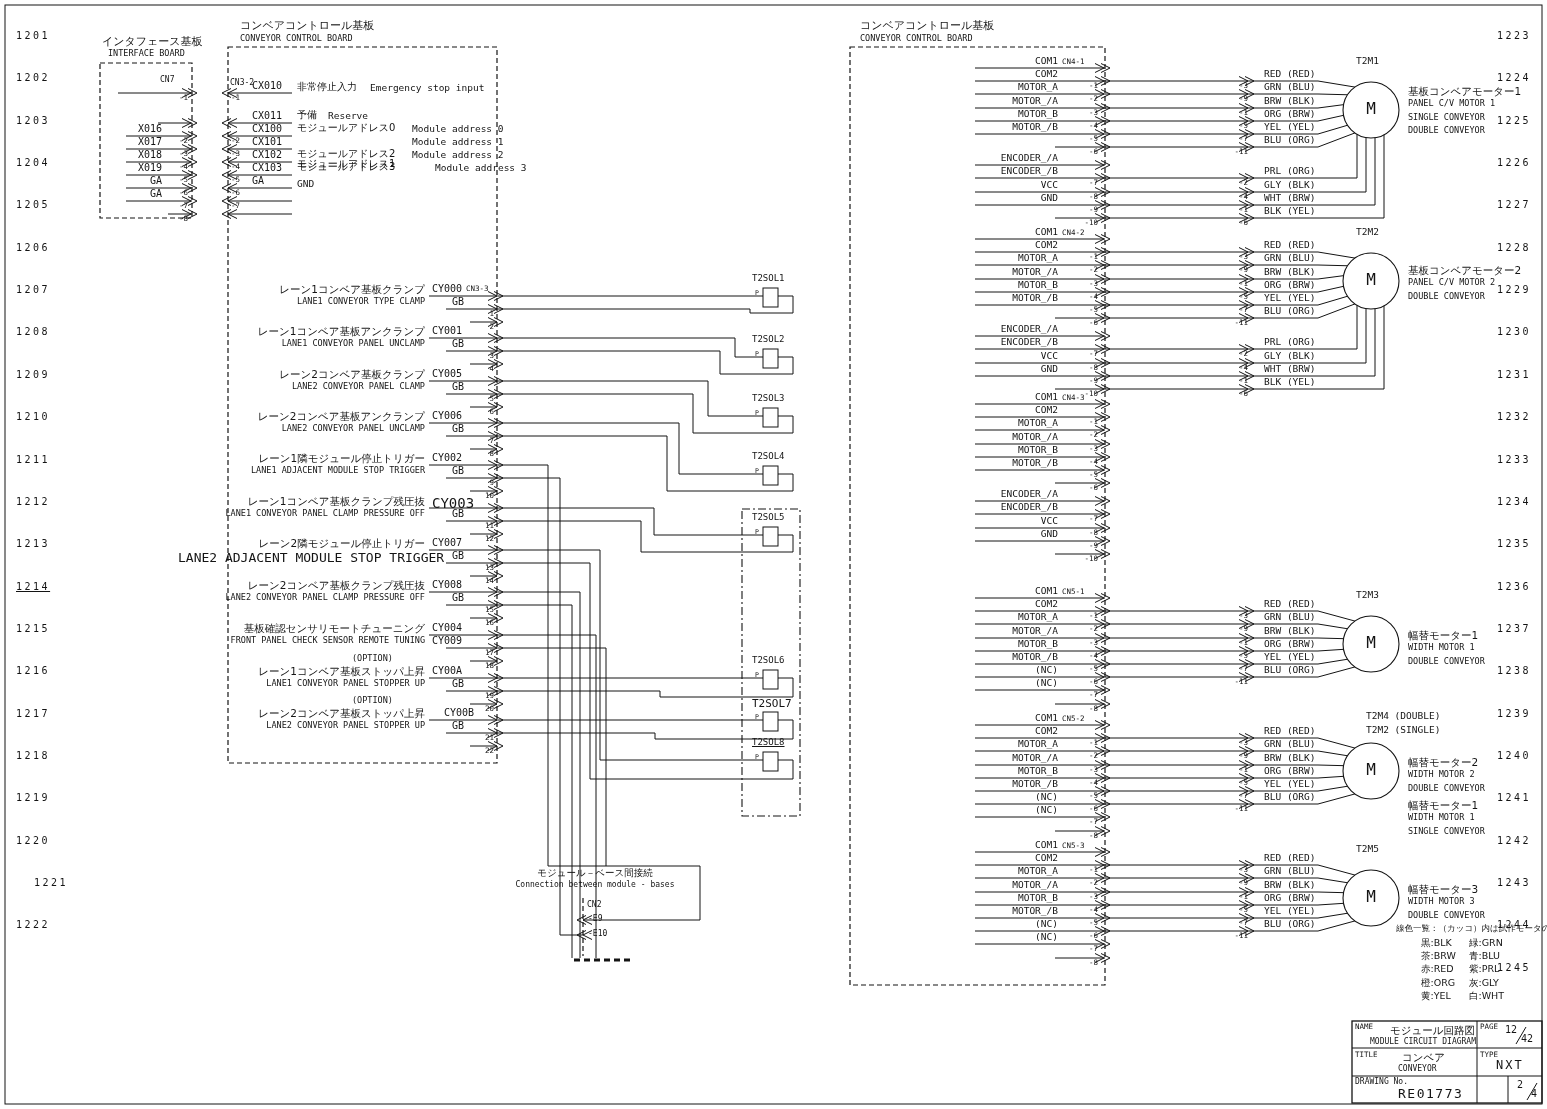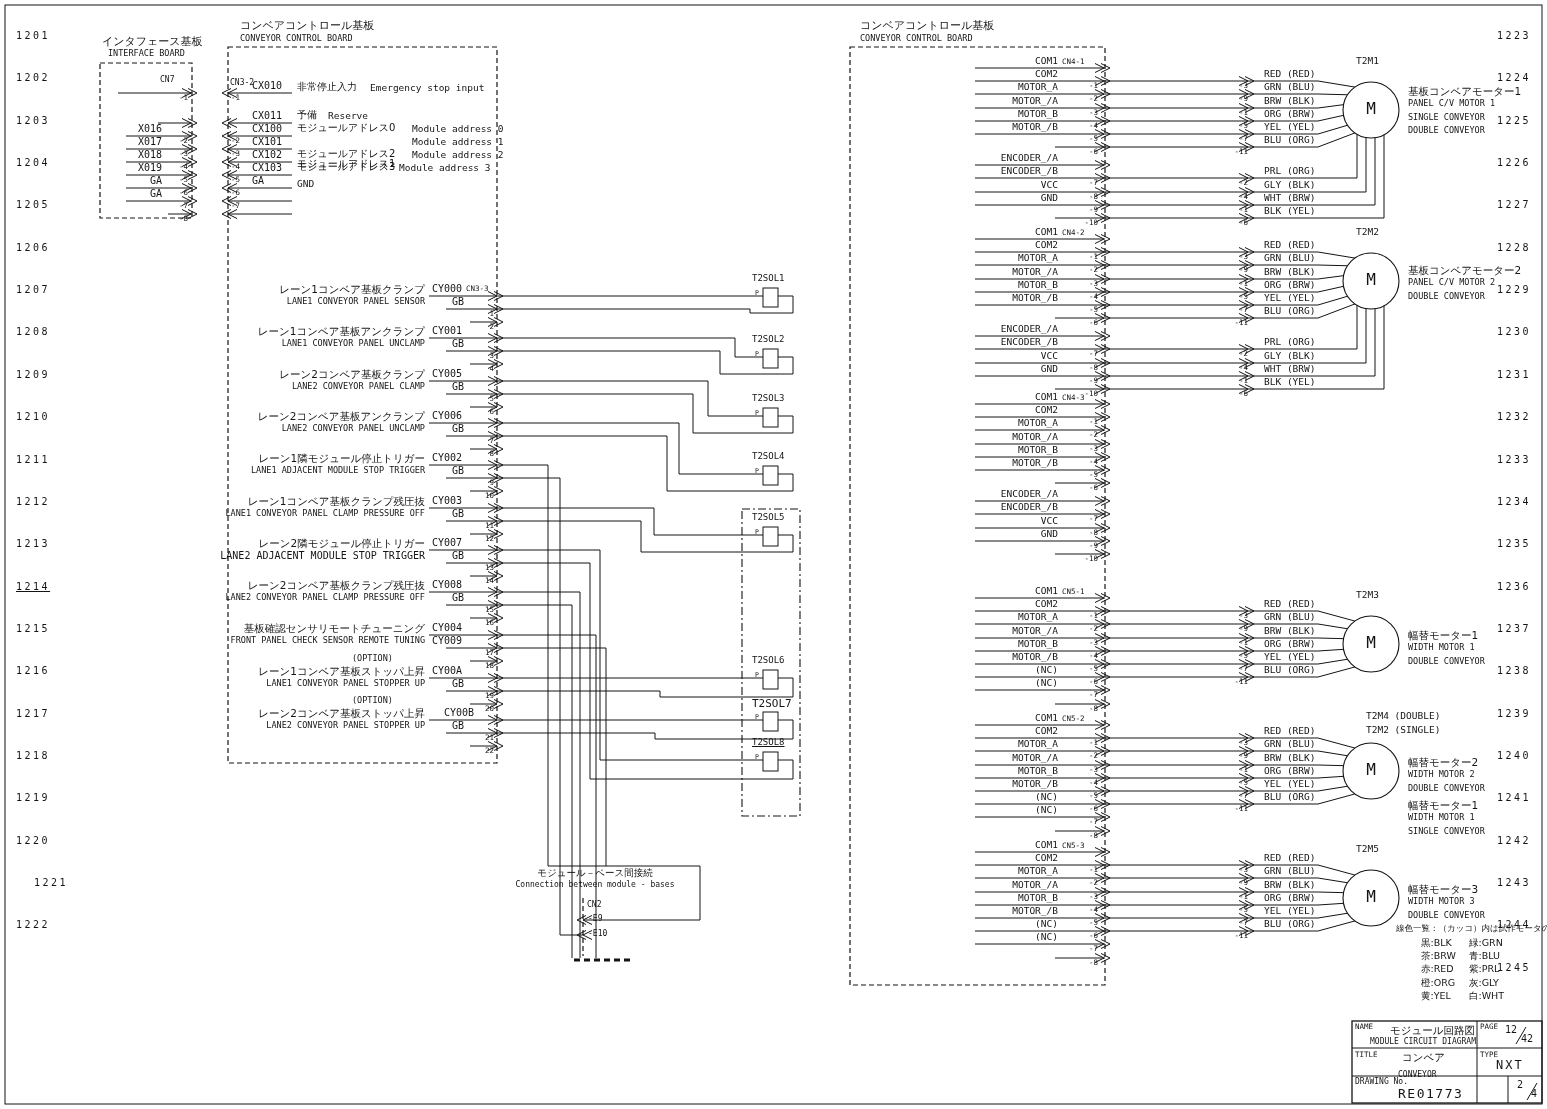--- a/index.html
+++ b/index.html
@@ -639,34 +639,34 @@
     <div class="t ra" style="left: 164px; top: 163px; font-size: 7.5px; width: 24px;">-4</div>
     <div class="t" style="left: 231px; top: 163px; font-size: 7.5px;">-4</div>
     <div class="t" style="left: 252px; top: 150px; font-size: 10px;">CX102</div>
     <div class="t jp" style="left: 297px; top: 149px; font-size: 10px;">モジュールアドレス2</div>
     <div class="t" style="left: 412px; top: 150px; font-size: 9.5px;">Module address 2</div>
     <div class="t ra" style="left: 100px; top: 163px; font-size: 10px; width: 62px;">X019</div>
     <div class="t ra" style="left: 164px; top: 176px; font-size: 7.5px; width: 24px;">-5</div>
     <div class="t" style="left: 231px; top: 176px; font-size: 7.5px;">-5</div>
     <div class="t" style="left: 252px; top: 163px; font-size: 10px;">CX103</div>
     <div class="t jp" style="left: 297px; top: 162px; font-size: 10px;">モジュールアドレス3</div>
-    <div class="t" style="left: 388px; top: 163px; font-size: 9.5px; padding-left: 11px;">Module address 3</div>
+    <div class="t" style="left: 424px; top: 163px; font-size: 9.5px; padding-left: 11px;">Module address 3</div>
     <div class="t ra" style="left: 100px; top: 176px; font-size: 10px; width: 62px;">GA</div>
     <div class="t ra" style="left: 164px; top: 189px; font-size: 7.5px; width: 24px;">-6</div>
     <div class="t" style="left: 231px; top: 189px; font-size: 7.5px;">-6</div>
     <div class="t" style="left: 252px; top: 176px; font-size: 10px;">GA</div>
     <div class="t" style="left: 297px; top: 179px; font-size: 9.5px;">GND</div>
     <div class="t ra" style="left: 100px; top: 189px; font-size: 10px; width: 62px;">GA</div>
     <div class="t ra" style="left: 164px; top: 202px; font-size: 7.5px; width: 24px;">-7</div>
     <div class="t" style="left: 231px; top: 202px; font-size: 7.5px;">-7</div>
     <div class="t ra" style="left: 164px; top: 215px; font-size: 7.5px; width: 24px;">-8</div>
     <div class="t jp" style="left: 240px; top: 20px; font-size: 11px;">コンベアコントロール基板</div>
     <div class="t" style="left: 240px; top: 34px; font-size: 8.5px;">CONVEYOR CONTROL BOARD</div>
     <div class="t ra jp" style="left: 178px; top: 284px; font-size: 10.5px; width: 247px;">レーン1コンベア基板クランプ</div>
-    <div class="t ra" style="left: 178px; top: 297px; font-size: 8.5px; width: 247px;">LANE1 CONVEYOR PANEL SENSOR</div>
+    <div class="t ra" style="left: 178px; top: 297px; font-size: 8.5px; width: 247px;">LANE1 CONVEYOR TYPE CLAMP</div>
     <div class="t" style="left: 432px; top: 284px; font-size: 10px;">CY000</div>
     <div class="t" style="left: 452px; top: 297px; font-size: 10px;">GB</div>
     <div class="t" style="left: 466px; top: 285px; font-size: 7.5px;">CN3-3</div>
     <div class="t ra" style="left: 470px; top: 310px; font-size: 7.5px; width: 24px;">1</div>
     <div class="t ra" style="left: 470px; top: 323px; font-size: 7.5px; width: 24px;">2</div>
     <div class="t ra jp" style="left: 178px; top: 326px; font-size: 10.5px; width: 247px;">レーン1コンベア基板アンクランプ</div>
     <div class="t ra" style="left: 178px; top: 339px; font-size: 8.5px; width: 247px;">LANE1 CONVEYOR PANEL UNCLAMP</div>
     <div class="t" style="left: 432px; top: 326px; font-size: 10px;">CY001</div>
     <div class="t" style="left: 452px; top: 339px; font-size: 10px;">GB</div>
     <div class="t ra" style="left: 470px; top: 352px; font-size: 7.5px; width: 24px;">3</div>
@@ -684,26 +684,26 @@
     <div class="t ra" style="left: 470px; top: 437px; font-size: 7.5px; width: 24px;">7</div>
     <div class="t ra" style="left: 470px; top: 450px; font-size: 7.5px; width: 24px;">8</div>
     <div class="t ra jp" style="left: 178px; top: 453px; font-size: 10.5px; width: 247px;">レーン1隣モジュール停止トリガー</div>
     <div class="t ra" style="left: 178px; top: 466px; font-size: 8.5px; width: 247px;">LANE1 ADJACENT MODULE STOP TRIGGER</div>
     <div class="t" style="left: 432px; top: 453px; font-size: 10px;">CY002</div>
     <div class="t" style="left: 452px; top: 466px; font-size: 10px;">GB</div>
     <div class="t ra" style="left: 470px; top: 479px; font-size: 7.5px; width: 24px;">9</div>
     <div class="t ra" style="left: 470px; top: 492px; font-size: 7.5px; width: 24px;">10</div>
     <div class="t ra jp" style="left: 178px; top: 496px; font-size: 10.5px; width: 247px;">レーン1コンベア基板クランプ残圧抜</div>
     <div class="t ra" style="left: 178px; top: 509px; font-size: 8.5px; width: 247px;">LANE1 CONVEYOR PANEL CLAMP PRESSURE OFF</div>
-    <div class="t" style="left: 432px; top: 496px; font-size: 10px;">CY003</div>
+    <div class="t" style="left: 432px; top: 496px; font-size: 14px;">CY003</div>
     <div class="t" style="left: 452px; top: 509px; font-size: 10px;">GB</div>
     <div class="t ra" style="left: 470px; top: 522px; font-size: 7.5px; width: 24px;">11</div>
     <div class="t ra" style="left: 470px; top: 535px; font-size: 7.5px; width: 24px;">12</div>
     <div class="t ra jp" style="left: 178px; top: 538px; font-size: 10.5px; width: 247px;">レーン2隣モジュール停止トリガー</div>
-    <div class="t ra" style="left: 178px; top: 551px; font-size: 10px; width: 247px;">LANE2 ADJACENT MODULE STOP TRIGGER</div>
+    <div class="t ra" style="left: 178px; top: 551px; font-size: 13px; width: 247px;">LANE2 ADJACENT MODULE STOP TRIGGER</div>
     <div class="t" style="left: 432px; top: 538px; font-size: 10px;">CY007</div>
     <div class="t" style="left: 452px; top: 551px; font-size: 10px;">GB</div>
     <div class="t ra" style="left: 470px; top: 564px; font-size: 7.5px; width: 24px;">13</div>
     <div class="t ra" style="left: 470px; top: 577px; font-size: 7.5px; width: 24px;">14</div>
     <div class="t ra jp" style="left: 178px; top: 580px; font-size: 10.5px; width: 247px;">レーン2コンベア基板クランプ残圧抜</div>
     <div class="t ra" style="left: 178px; top: 593px; font-size: 8.5px; width: 247px;">LANE2 CONVEYOR PANEL CLAMP PRESSURE OFF</div>
     <div class="t" style="left: 432px; top: 580px; font-size: 10px;">CY008</div>
     <div class="t" style="left: 452px; top: 593px; font-size: 10px;">GB</div>
     <div class="t ra" style="left: 470px; top: 606px; font-size: 7.5px; width: 24px;">15</div>
     <div class="t ra" style="left: 470px; top: 619px; font-size: 7.5px; width: 24px;">16</div>
@@ -982,20 +982,20 @@
     <div class="t jp" style="left: 1421px; top: 990.8px; font-size: 9.5px;">黄:YEL</div>
     <div class="t jp" style="left: 1469px; top: 990.8px; font-size: 9.5px;">白:WHT</div>
     <div class="t" style="left: 1355px; top: 1023px; font-size: 7.5px;">NAME</div>
     <div class="t jp" style="left: 1390px; top: 1025px; font-size: 10.5px;">モジュール回路図</div>
     <div class="t" style="left: 1370px; top: 1038px; font-size: 8px;">MODULE CIRCUIT DIAGRAM</div>
     <div class="t" style="left: 1480px; top: 1023px; font-size: 7.5px;">PAGE</div>
     <div class="t" style="left: 1505px; top: 1025px; font-size: 10px;">12</div>
     <div class="t" style="left: 1521px; top: 1034px; font-size: 10px;">42</div>
     <div class="t" style="left: 1355px; top: 1051px; font-size: 7.5px;">TITLE</div>
     <div class="t jp" style="left: 1402px; top: 1052px; font-size: 10.5px;">コンベア</div>
-    <div class="t" style="left: 1398px; top: 1065px; font-size: 8px; margin-top: 6px;">CONVEYOR</div>
+    <div class="t" style="left: 1398px; top: 1065px; font-size: 8px;">CONVEYOR</div>
     <div class="t" style="left: 1480px; top: 1051px; font-size: 7.5px;">TYPE</div>
     <div class="t" style="left: 1496px; top: 1059px; font-size: 12px; letter-spacing: 2px;">NXT</div>
     <div class="t" style="left: 1355px; top: 1078px; font-size: 8px;">DRAWING No.</div>
     <div class="t" style="left: 1398px; top: 1087px; font-size: 13px; letter-spacing: 1.5px;">RE01773</div>
     <div class="t" style="left: 1517px; top: 1080px; font-size: 10px;">2</div>
     <div class="t" style="left: 1531px; top: 1089px; font-size: 10px;">4</div>
   </div>
 
 </body></html>

